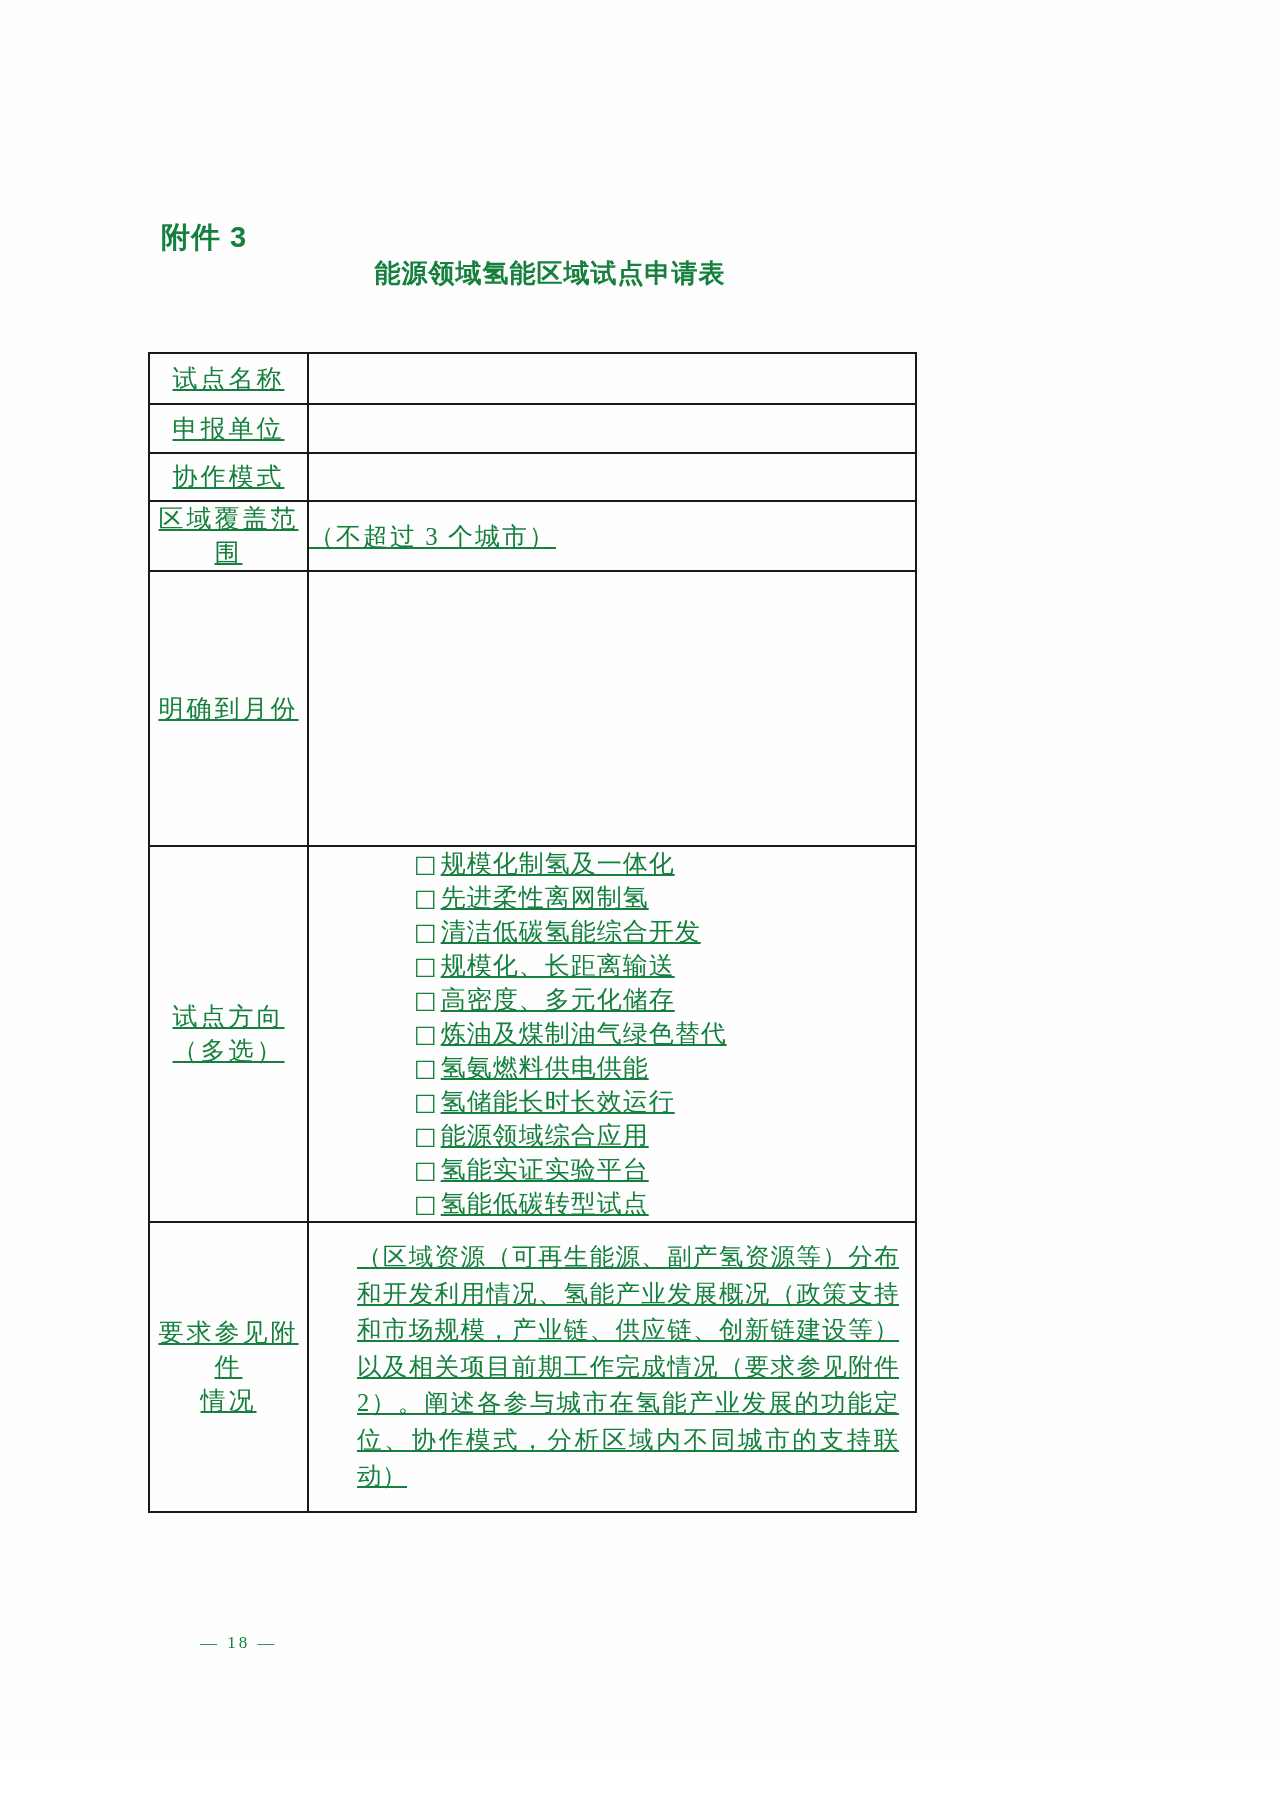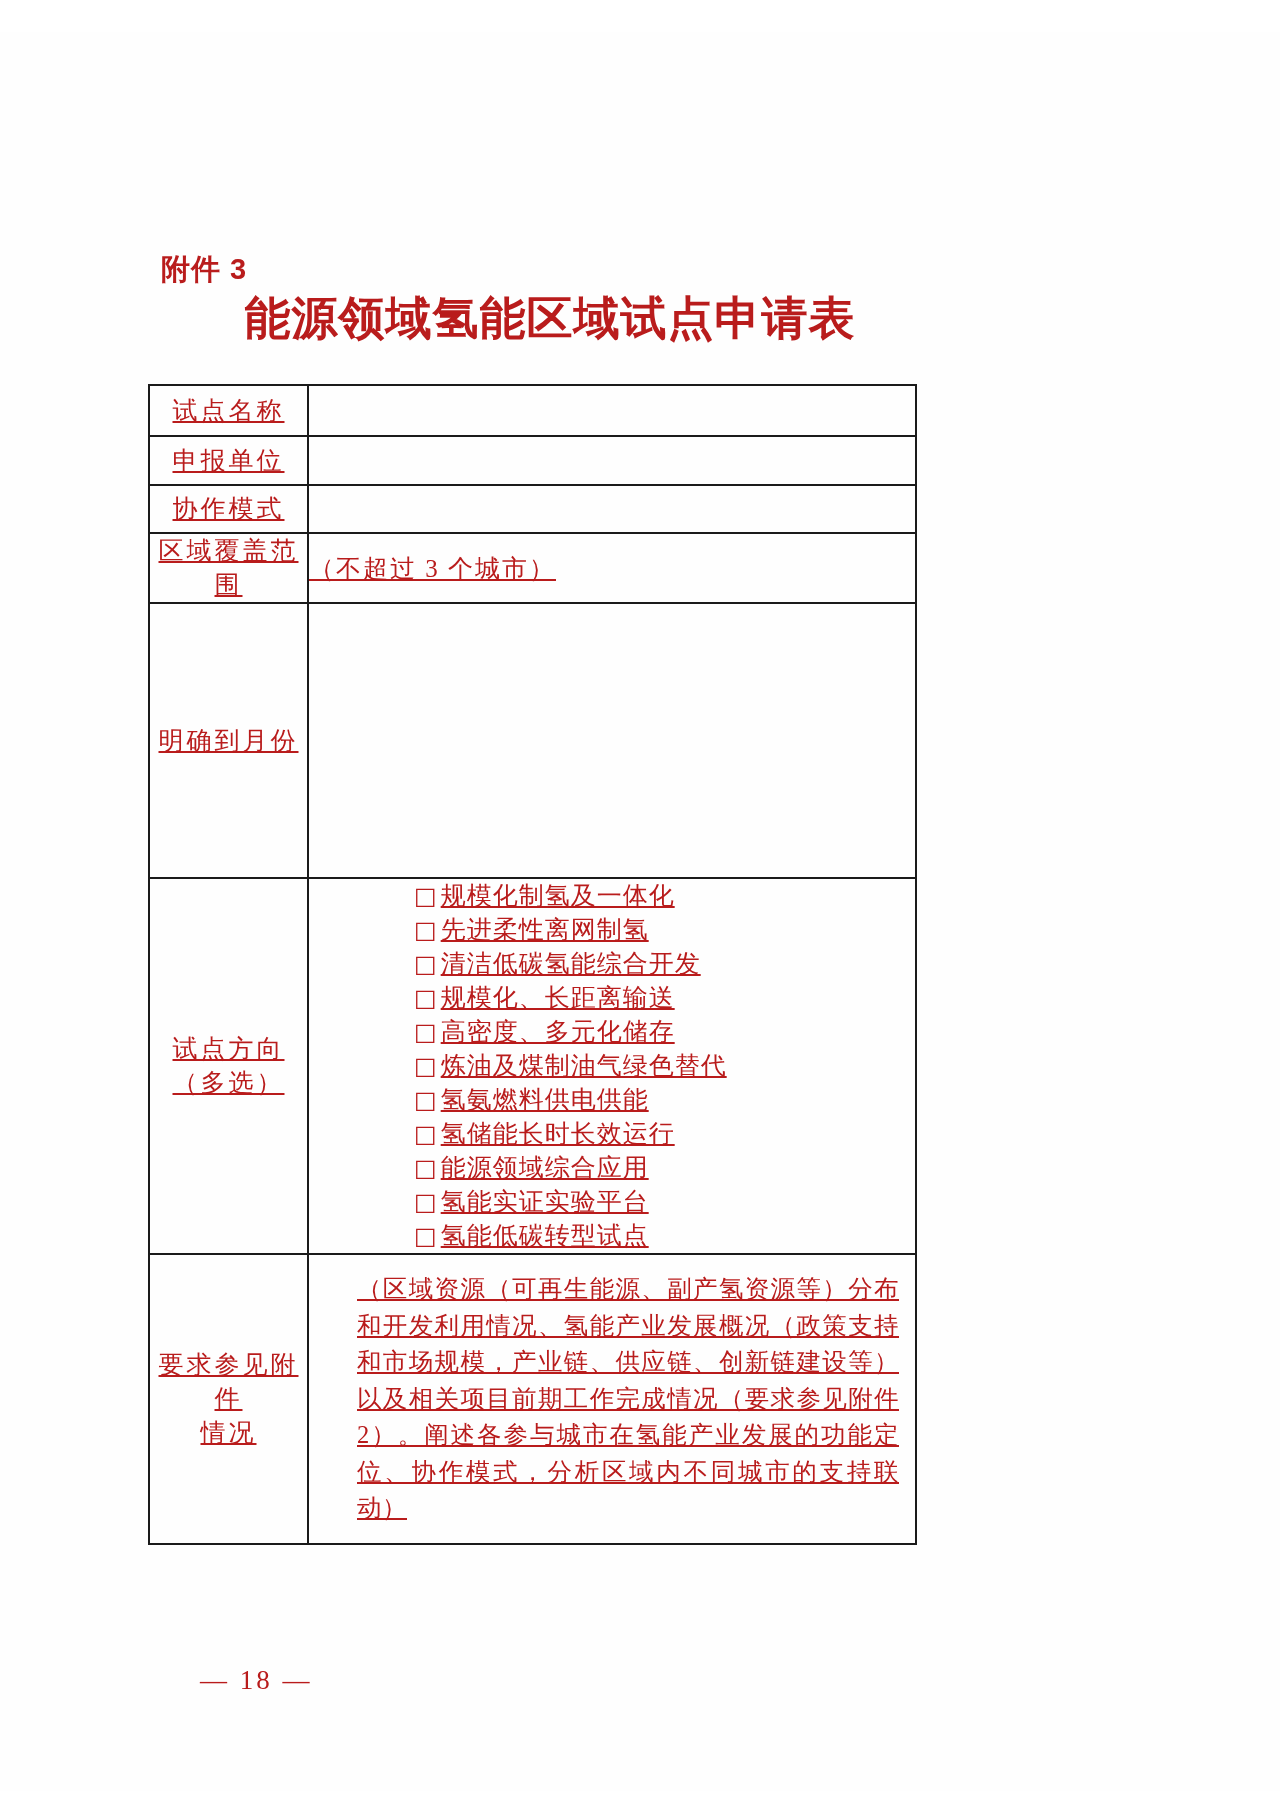--- a/index.html
+++ b/index.html
@@ -6,40 +6,39 @@
     margin: 0;
     padding: 0;
     background: #ffffff;
   }
   .page {
     position: relative;
     width: 1280px;
     height: 1759px;
     background: #fefefe;
     font-family: "Liberation Serif", "DejaVu Serif", serif;
-    color: #b91c1c;
+    color: #15803d;
     overflow: hidden;
-    margin-top: 32px;
   }
   .attachment-label {
     position: absolute;
     left: 161px;
     top: 218px;
     font-family: "Liberation Sans", "DejaVu Sans", sans-serif;
     font-weight: bold;
     font-size: 29px;
     letter-spacing: 1px;
   }
   .doc-title {
     position: absolute;
     left: 150px;
     top: 256px;
     width: 800px;
     text-align: center;
-    font-size: 46px;
+    font-size: 26px;
     font-weight: bold;
     letter-spacing: 1px;
     font-family: "Liberation Serif", "DejaVu Serif", serif;
   }
   table.form-table {
     position: absolute;
     left: 148px;
     top: 352px;
     border-collapse: collapse;
     table-layout: fixed;
@@ -87,21 +86,21 @@
     padding: 0 16px 0 48px;
     font-size: 24.5px;
     line-height: 36.5px;
     text-align: justify;
     letter-spacing: 0.5px;
   }
   .page-number {
     position: absolute;
     left: 200px;
     top: 1633px;
-    font-size: 27px;
+    font-size: 17px;
     letter-spacing: 3px;
   }
 </style>
 </head>
 <body>
 
 <div class="page">
 
   <div class="attachment-label">附件 3</div>
 

